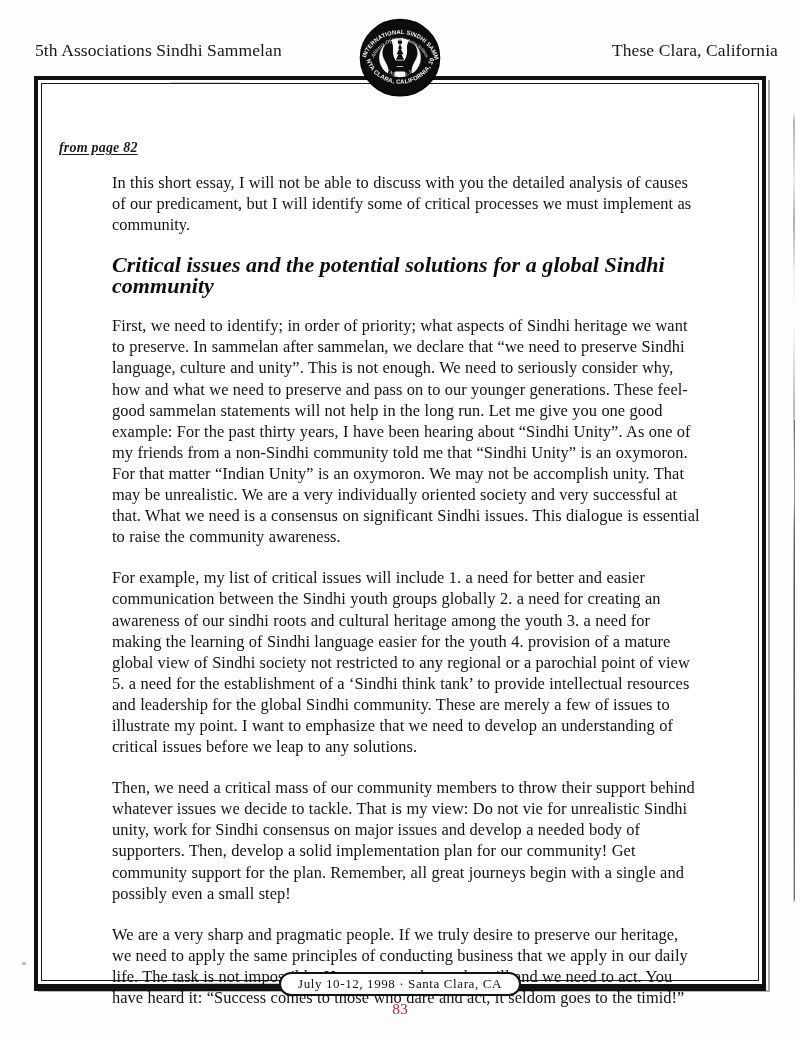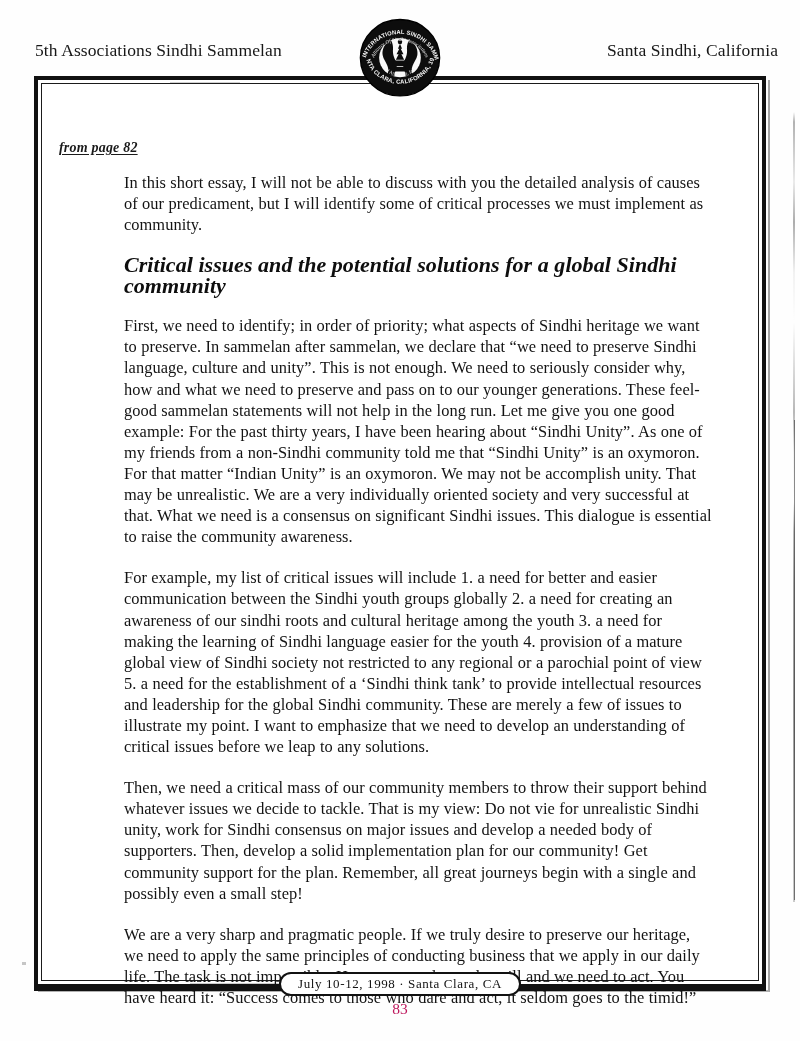--- a/index.html
+++ b/index.html
@@ -114,21 +114,21 @@
     font-weight: bold;
     font-size: 14px;
     text-decoration: underline;
     text-underline-offset: 2px;
     letter-spacing: 0.2px;
     color: #1a1a1a;
   }
 
   .body-col {
     position: absolute;
-    left: 70px;
+    left: 58px;
     top: 76px;
     width: 588px;
   }
 
   .para {
     font-size: 16.4px;
     line-height: 21.1px;
     text-align: left;
     margin: 0 0 20px 0;
     color: #131313;
@@ -245,21 +245,21 @@
     pointer-events: none;
   }
 </style>
 </head>
 <body>
 
 <div class="page">
 
   <div class="running-head">
     <div class="head-left">5th Associations Sindhi Sammelan</div>
-    <div class="head-right">Santa Sindhi, California</div>
+    <div class="head-right">These Clara, California</div>
   </div>
 
   <div class="seal">
     <svg viewBox="0 0 120 118" xmlns="http://www.w3.org/2000/svg">
       <defs>
         <path id="arcOuter" d="M 10,62 A 52,50 0 0 1 110,62"></path>
         <path id="arcInner" d="M 22,62 A 40,38 0 0 1 98,62"></path>
         <path id="arcLowIn" d="M 25,62 A 37,35 0 0 0 95,62"></path>
         <path id="arcLowOut" d="M 11,62 A 51,49 0 0 0 109,62"></path>
         <clipPath id="ovalClip">

